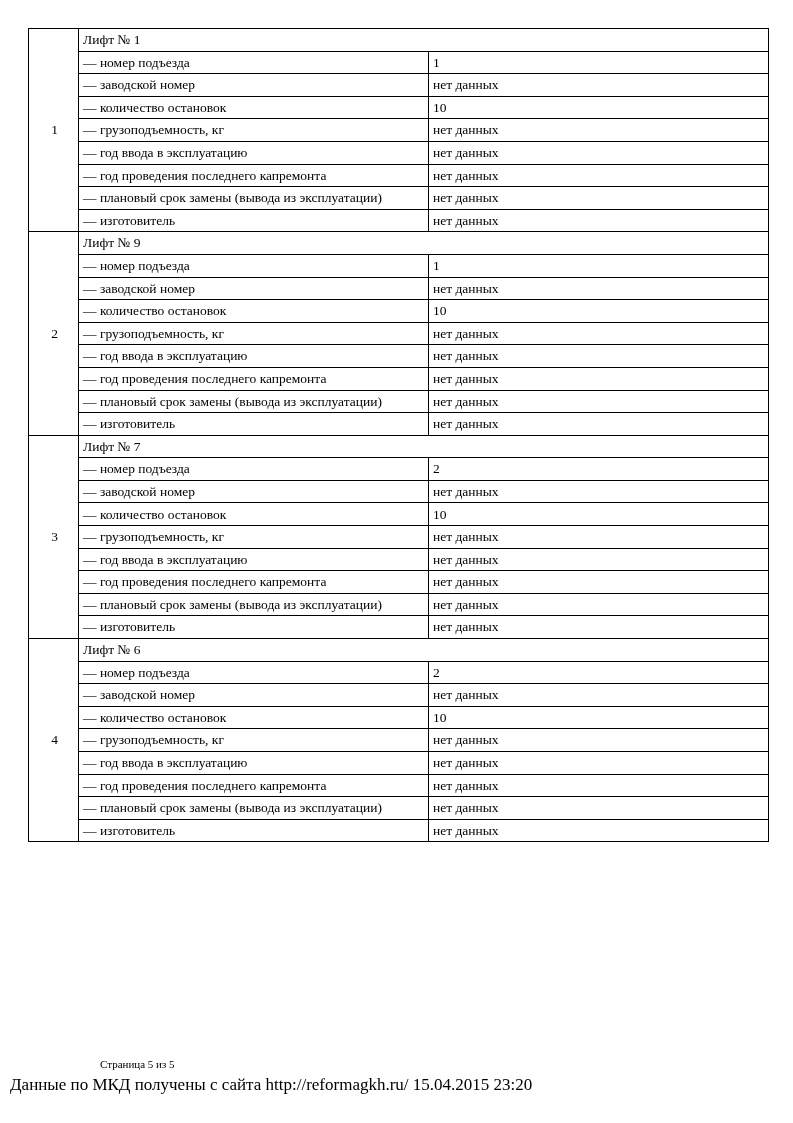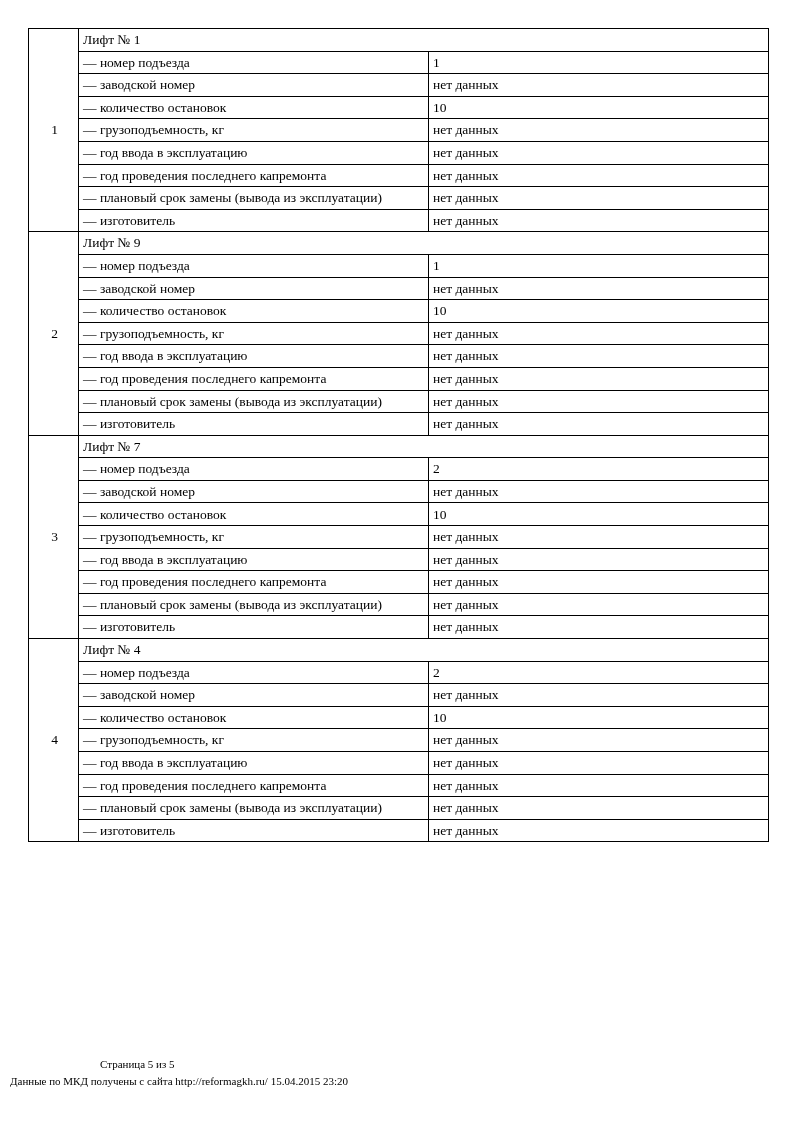--- a/index.html
+++ b/index.html
@@ -47,21 +47,21 @@
     color: #000000;
   }
   .page-info {
     left: 100px;
     top: 1058px;
     font-size: 11px;
   }
   .source-info {
     left: 10px;
     top: 1075px;
-    font-size: 11px;
+    font-size: 17px;
   }
 </style>
 </head>
 <body>
 
 <div class="page">
 
   <table class="lift-table">
     <colgroup>
       <col class="c-index">
@@ -172,21 +172,21 @@
         <tr>
           <td class="label-cell">— плановый срок замены (вывода из эксплуатации)</td>
           <td class="value-cell">нет данных</td>
         </tr>
         <tr>
           <td class="label-cell">— изготовитель</td>
           <td class="value-cell">нет данных</td>
         </tr>
         <tr>
           <td rowspan="9" class="index-cell">4</td>
-          <td colspan="2" class="title-cell">Лифт № 4</td>
+          <td colspan="2" class="title-cell">Лифт № 6</td>
         </tr>
         <tr>
           <td class="label-cell">— номер подъезда</td>
           <td class="value-cell">2</td>
         </tr>
         <tr>
           <td class="label-cell">— заводской номер</td>
           <td class="value-cell">нет данных</td>
         </tr>
         <tr>

